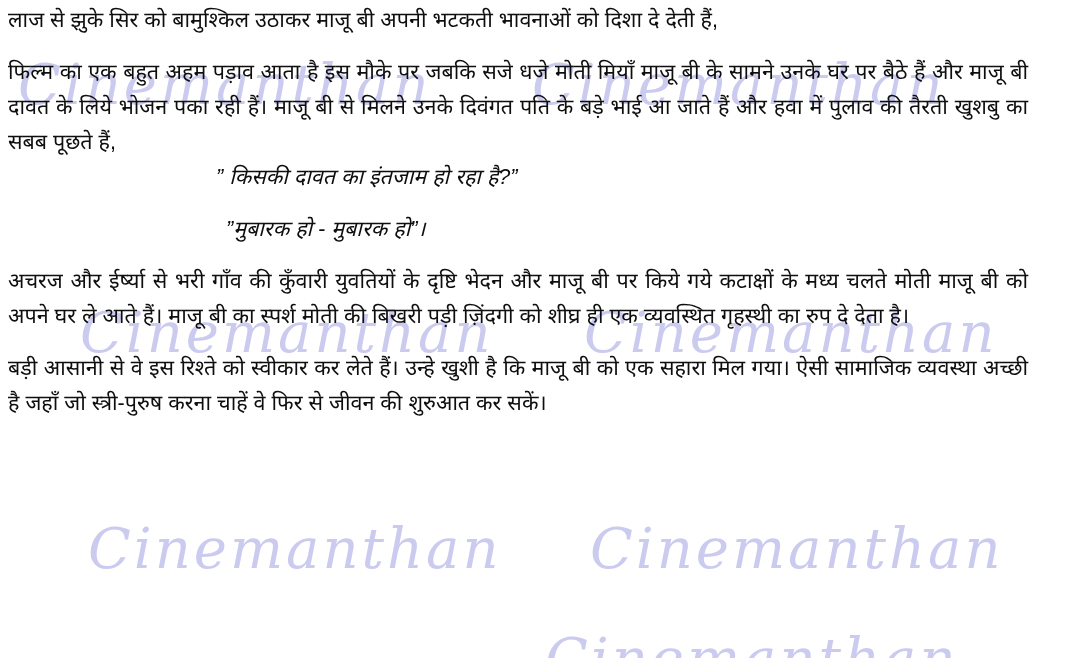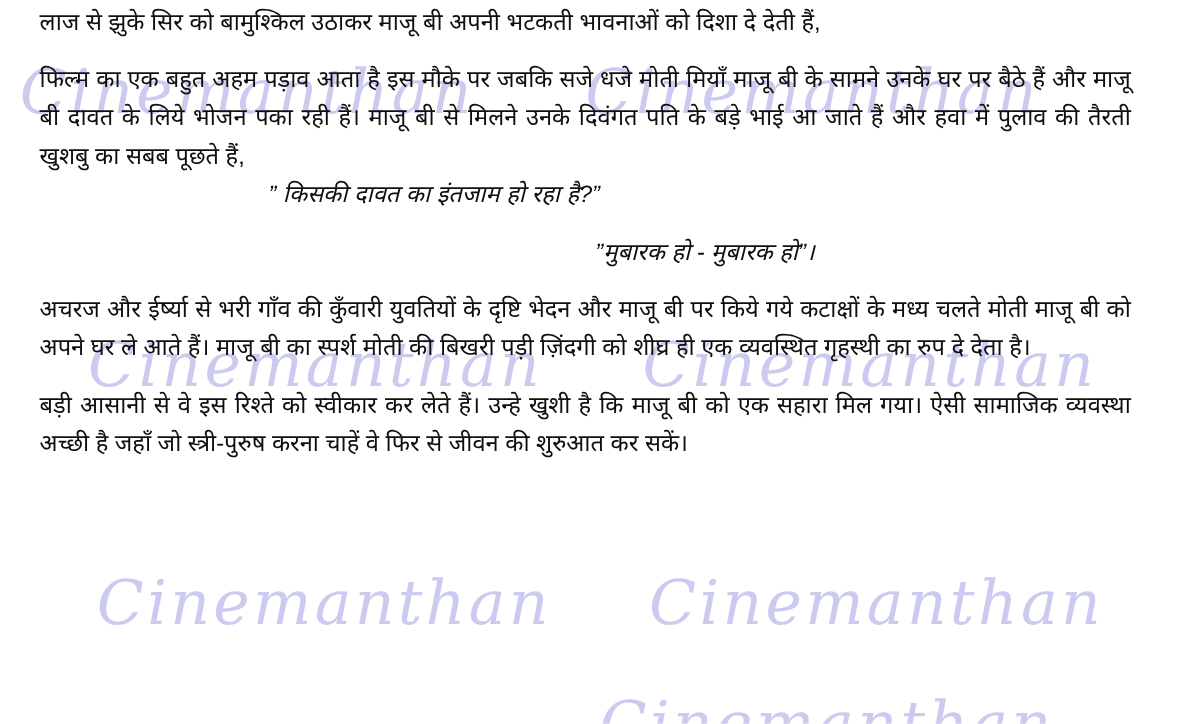--- a/index.html
+++ b/index.html
@@ -31,29 +31,28 @@
   .wm5 { left: 88px;  top: 516px; }
   .wm6 { left: 590px; top: 516px; }
   .wm7 { left: 545px; top: 626px; }
   
   .content {
     position: relative; z-index: 1;
     padding: 3px 42px 0 8px;
     font-size: 21.5px;
     line-height: 35px;
     color: #0e0e0e;
-    margin-left: 28px;
   }
   .para { margin-bottom: 17px; }
   .body-text { text-align: justify; }
   .quote { font-style: italic; }
   .q0 { padding-left: 218px; }
   .q1 { padding-left: 208px; }
   .q2 { padding-left: 305px; }
-  .q3 { padding-left: 218px; text-align: center; }
+  .q3 { padding-left: 218px; }
 </style>
 </head>
 <body>
 
 <div class="page">
 
   <div class="watermark-layer">
     <span class="wm wm1">Cinemanthan</span>
     <span class="wm wm2">Cinemanthan</span>
     <span class="wm wm3">Cinemanthan</span>

